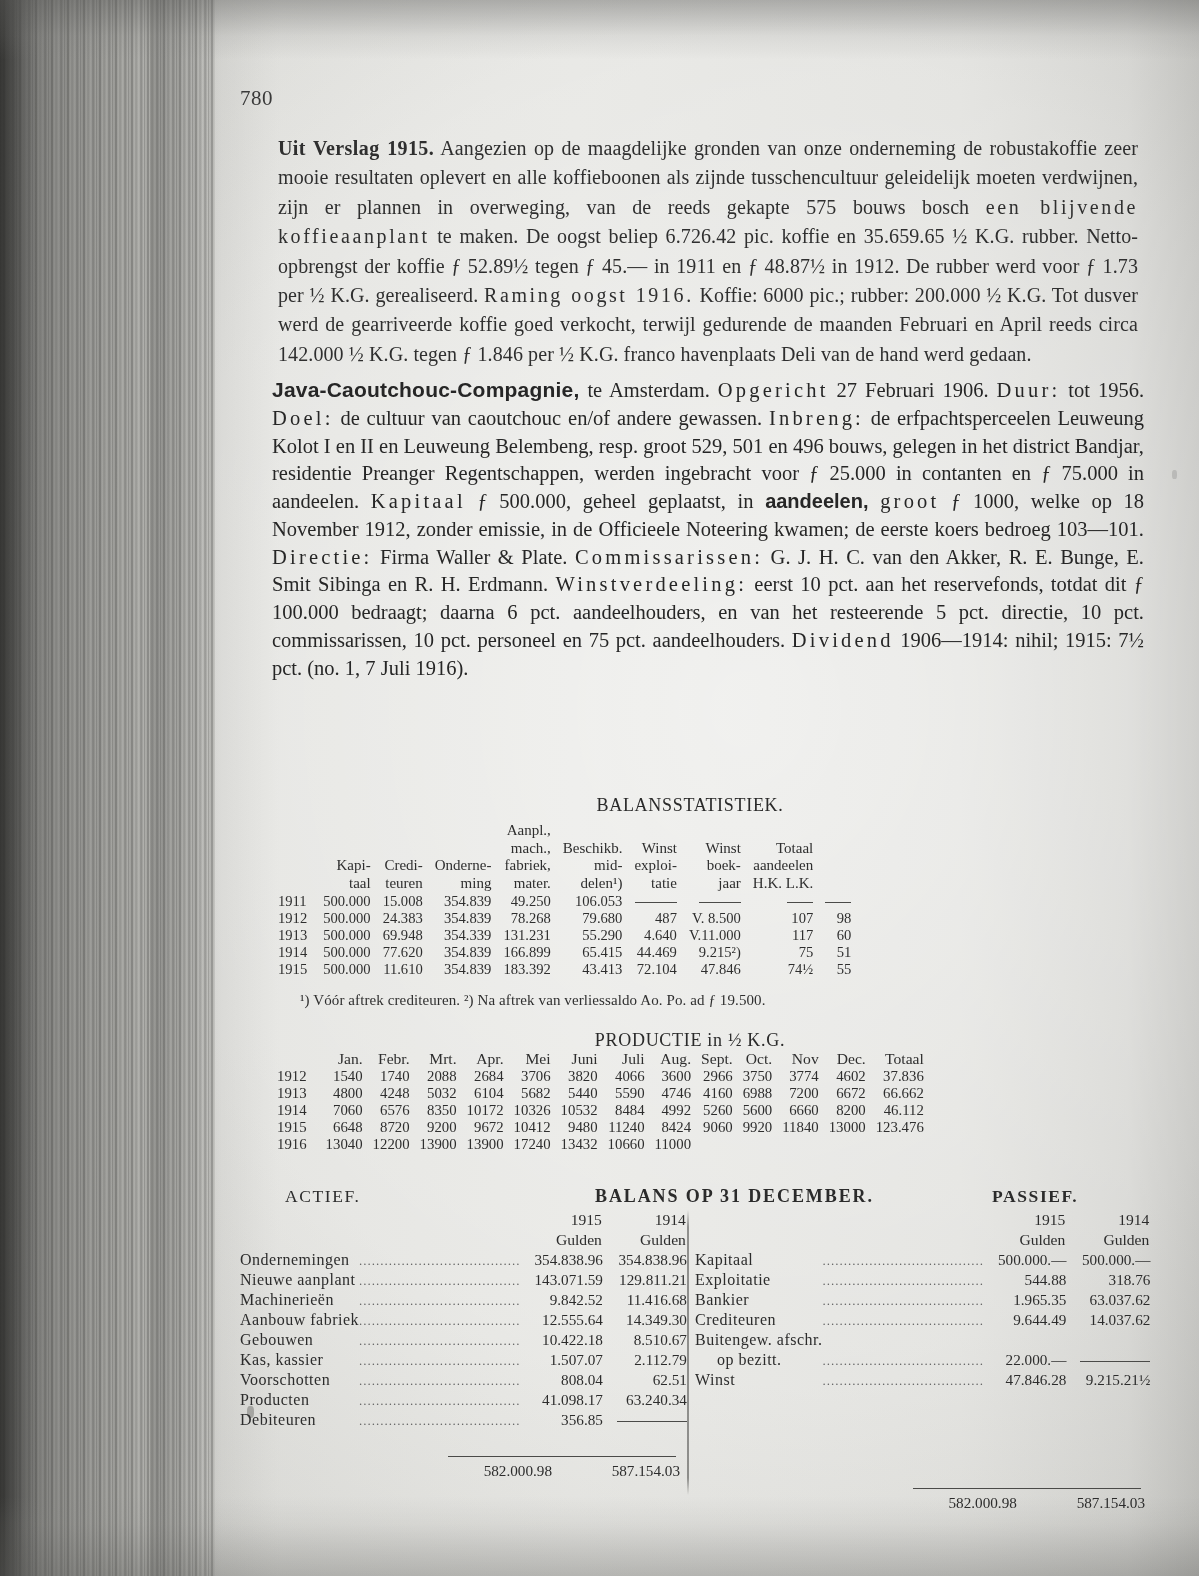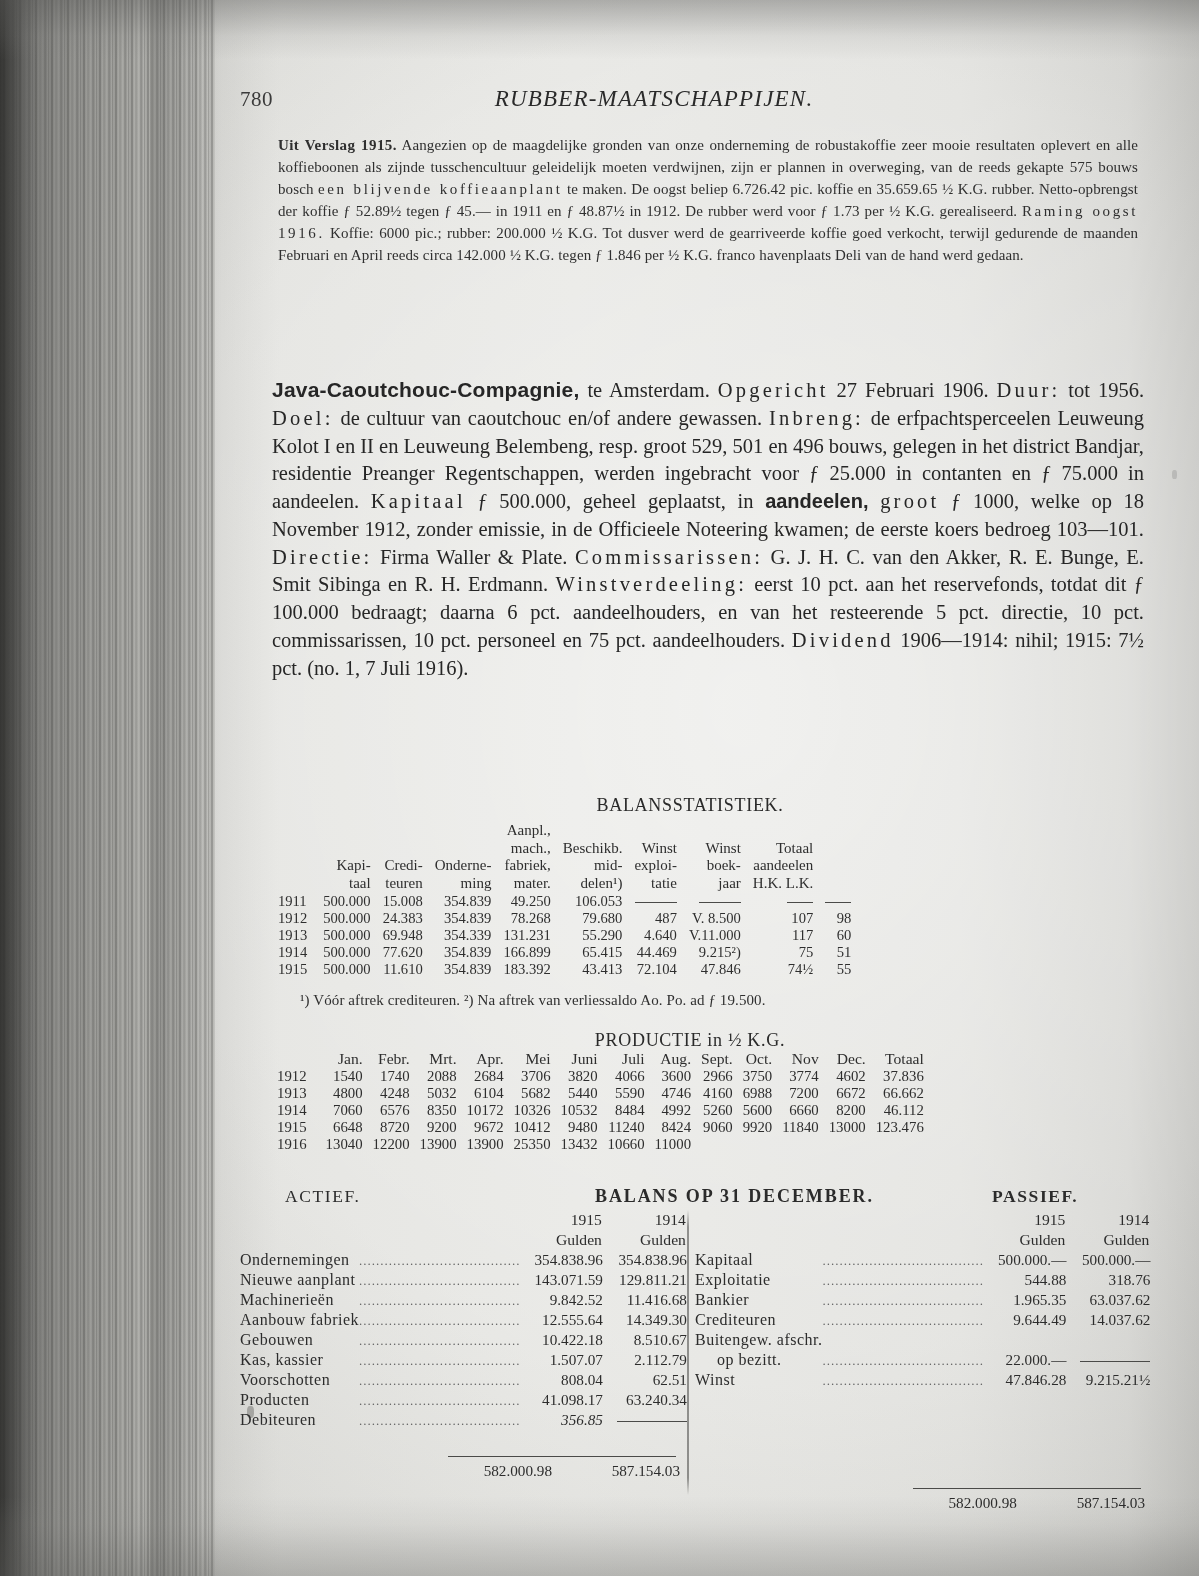--- a/index.html
+++ b/index.html
@@ -87,21 +87,21 @@
     margin-right: 115px;
   }
 
   .para {
     position: absolute;
     text-align: justify;
     line-height: 1.47;
   }
   .p-verslag {
     left: 278px; top: 134px; width: 860px;
-    font-size: 15px; letter-spacing: .1px;
+    font-size: 20px; letter-spacing: .1px;
     color:#2f2f2f;
     font-family:Liberation Serif, serif;
   }
   .p-verslag b { letter-spacing: .4px; }
   .sp { letter-spacing: 2.6px; }
 
   .p-main {
     left: 272px; top: 376px; width: 872px;
     font-size: 20.5px;
     line-height: 1.355;
@@ -199,21 +199,20 @@
   <div class="gutter-dark"></div>
   <div class="vignette-top"></div>
   <div class="vignette-bottom"></div>
   <div class="speck" style="left:247px;top:1406px;width:7px;height:12px;"></div>
   <div class="speck" style="left:1172px;top:470px;width:5px;height:9px;opacity:.5"></div>
 
   <div class="content softtext">
 
     <div class="hdr-row">
       <div class="folio">780</div>
-      <div class="run-title">RUBBER-MAATSCHAPPIJEN.</div>
     </div>
 
     <div class="para p-verslag">
       <b>Uit Verslag 1915.</b>
       <span>Aangezien op de maagdelijke gronden van onze onderneming de robustakoffie zeer mooie resultaten oplevert en alle koffieboonen als zijnde tusschencultuur geleidelijk moeten verdwijnen, zijn er plannen in overweging, van de reeds gekapte 575 bouws bosch</span>
       <span class="sp">een blijvende koffieaanplant</span>
       <span>te maken. De oogst beliep 6.726.42 pic. koffie en 35.659.65 ½ K.G. rubber. Netto-opbrengst der koffie ƒ 52.89½ tegen ƒ 45.— in 1911 en ƒ 48.87½ in 1912. De rubber werd voor ƒ 1.73 per ½ K.G. gerealiseerd.</span>
       <span class="sp">Raming oogst 1916.</span>
       <span>Koffie: 6000 pic.; rubber: 200.000 ½ K.G. Tot dusver werd de gearriveerde koffie goed verkocht, terwijl gedurende de maanden Februari en April reeds circa 142.000 ½ K.G. tegen ƒ 1.846 per ½ K.G. franco havenplaats Deli van de hand werd gedaan.</span>
     </div>
@@ -467,21 +466,21 @@
             <td class="n">11840</td>
             <td class="n">13000</td>
             <td class="n">123.476</td>
           </tr>
           <tr>
             <td class="yr">1916</td>
             <td class="n">13040</td>
             <td class="n">12200</td>
             <td class="n">13900</td>
             <td class="n">13900</td>
-            <td class="n">25350</td>
+            <td class="n">17240</td>
             <td class="n">13432</td>
             <td class="n">10660</td>
             <td class="n">11000</td>
             <td class="n"></td>
             <td class="n"></td>
             <td class="n"></td>
             <td class="n"></td>
             <td class="n"></td>
           </tr>
         </tbody>
@@ -576,21 +575,21 @@
                     <span class="lead-dots">......................................</span>
                   </td>
                   <td class="v" style="width: 112px;">41.098.17</td>
                   <td class="v" style="width: 112px;">63.240.34</td>
                 </tr>
                 <tr>
                   <td class="lbl" style="width: 150px;">Debiteuren</td>
                   <td class="lead" style="width: 105px;">
                     <span class="lead-dots">......................................</span>
                   </td>
-                  <td class="v" style="width: 112px; font-style: italic;">356.85</td>
+                  <td class="v" style="width: 112px;">356.85</td>
                   <td class="v" style="width: 112px;"><span class="dash-rule"></span></td>
                 </tr>
               </tbody>
           <tbody id="actief-body"></tbody>
             </table>
           <div style="margin-left:208px; width:228px; margin-top:26px;">
             <div class="tot-rule"></div>
           </div>
           <table class="bal" style="margin-top:4px;">
             <tbody>

